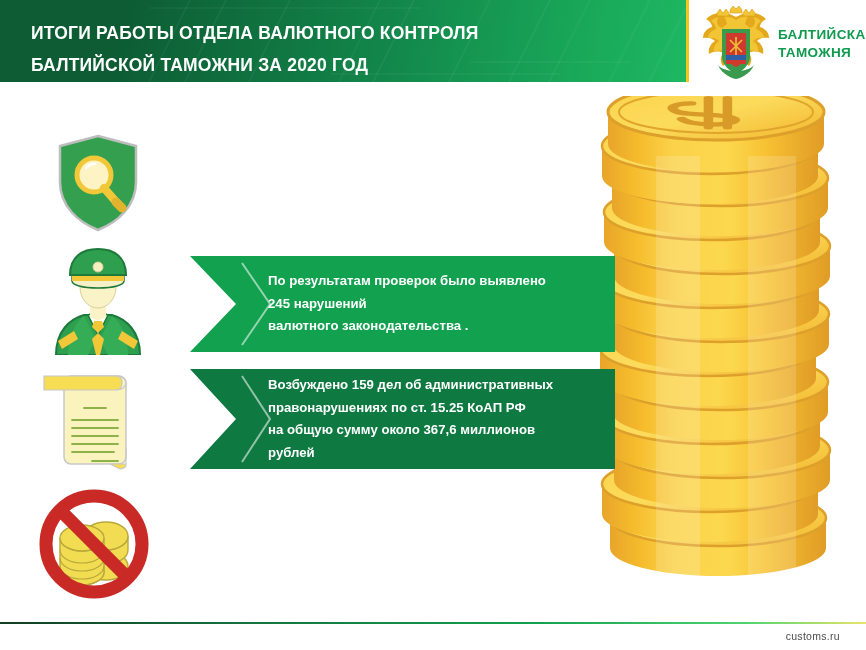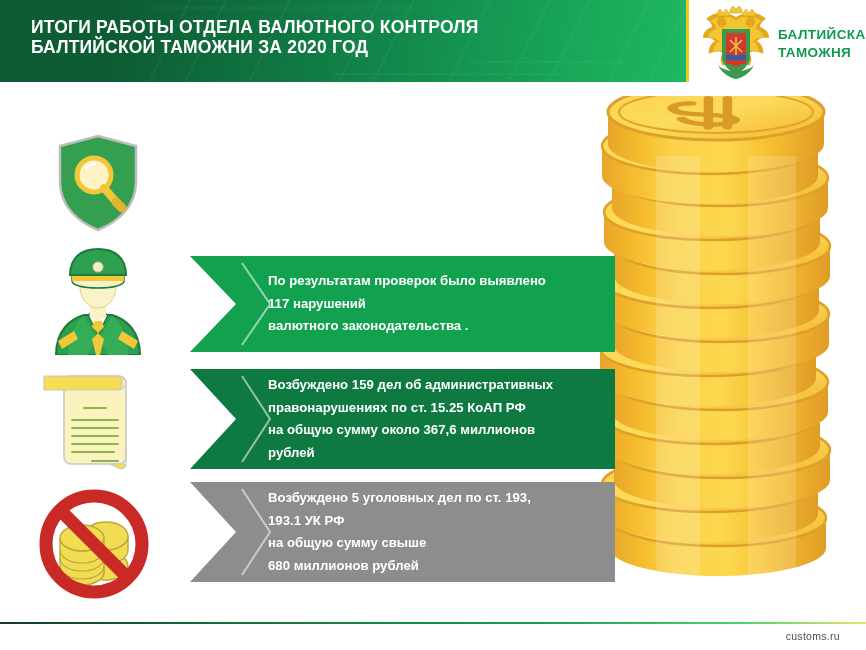--- a/index.html
+++ b/index.html
@@ -43,21 +43,21 @@
     width: 3px; height: 82px;
     background: #f5c518;
   }
   .header-title {
     position: absolute;
     left: 31px; top: 17px;
     width: 620px;
     color: #ffffff;
     font-size: 17.5px;
     font-weight: bold;
-    line-height: 20px;
+    line-height: 32px;
     letter-spacing: 0.2px;
     white-space: pre-line;
   }
 
   
   .logo-block {
     position: absolute;
     left: 692px; top: 0;
     width: 174px; height: 82px;
   }
@@ -408,40 +408,31 @@
       <path d="M30 22 L98 90" stroke="#c92a26" stroke-width="13" stroke-linecap="butt"></path>
     </svg>
   </div>
 
 
   <div class="banner banner-2">
     <svg class="banner-inner-chevron" viewBox="0 0 34 86" preserveAspectRatio="none">
       <path d="M2 2 L30 43 L2 84" fill="none" stroke="#ffffff" stroke-opacity="0.55" stroke-width="2"></path>
     </svg>
     <div class="banner-text">По результатам проверок было выявлено
-117 нарушений
+245 нарушений
 валютного законодательства .</div>
   </div>
 
   <div class="banner banner-3">
     <svg class="banner-inner-chevron" viewBox="0 0 34 90" preserveAspectRatio="none">
       <path d="M2 2 L30 45 L2 88" fill="none" stroke="#ffffff" stroke-opacity="0.55" stroke-width="2"></path>
     </svg>
     <div class="banner-text">Возбуждено 159 дел об административных
 правонарушениях по ст. 15.25 КоАП РФ
 на общую сумму около 367,6 миллионов
 рублей</div>
   </div>
 
-  <div class="banner banner-4">
-    <svg class="banner-inner-chevron" viewBox="0 0 34 90" preserveAspectRatio="none">
-      <path d="M2 2 L30 45 L2 88" fill="none" stroke="#ffffff" stroke-opacity="0.55" stroke-width="2"></path>
-    </svg>
-    <div class="banner-text">Возбуждено 5 уголовных дел по ст. 193,
-193.1 УК РФ
-на общую сумму свыше
-680 миллионов рублей</div>
-  </div>
 
   <div class="footer-line"></div>
   <div class="footer-url">customs.ru</div>
 
 </div>
 
 </body></html>

